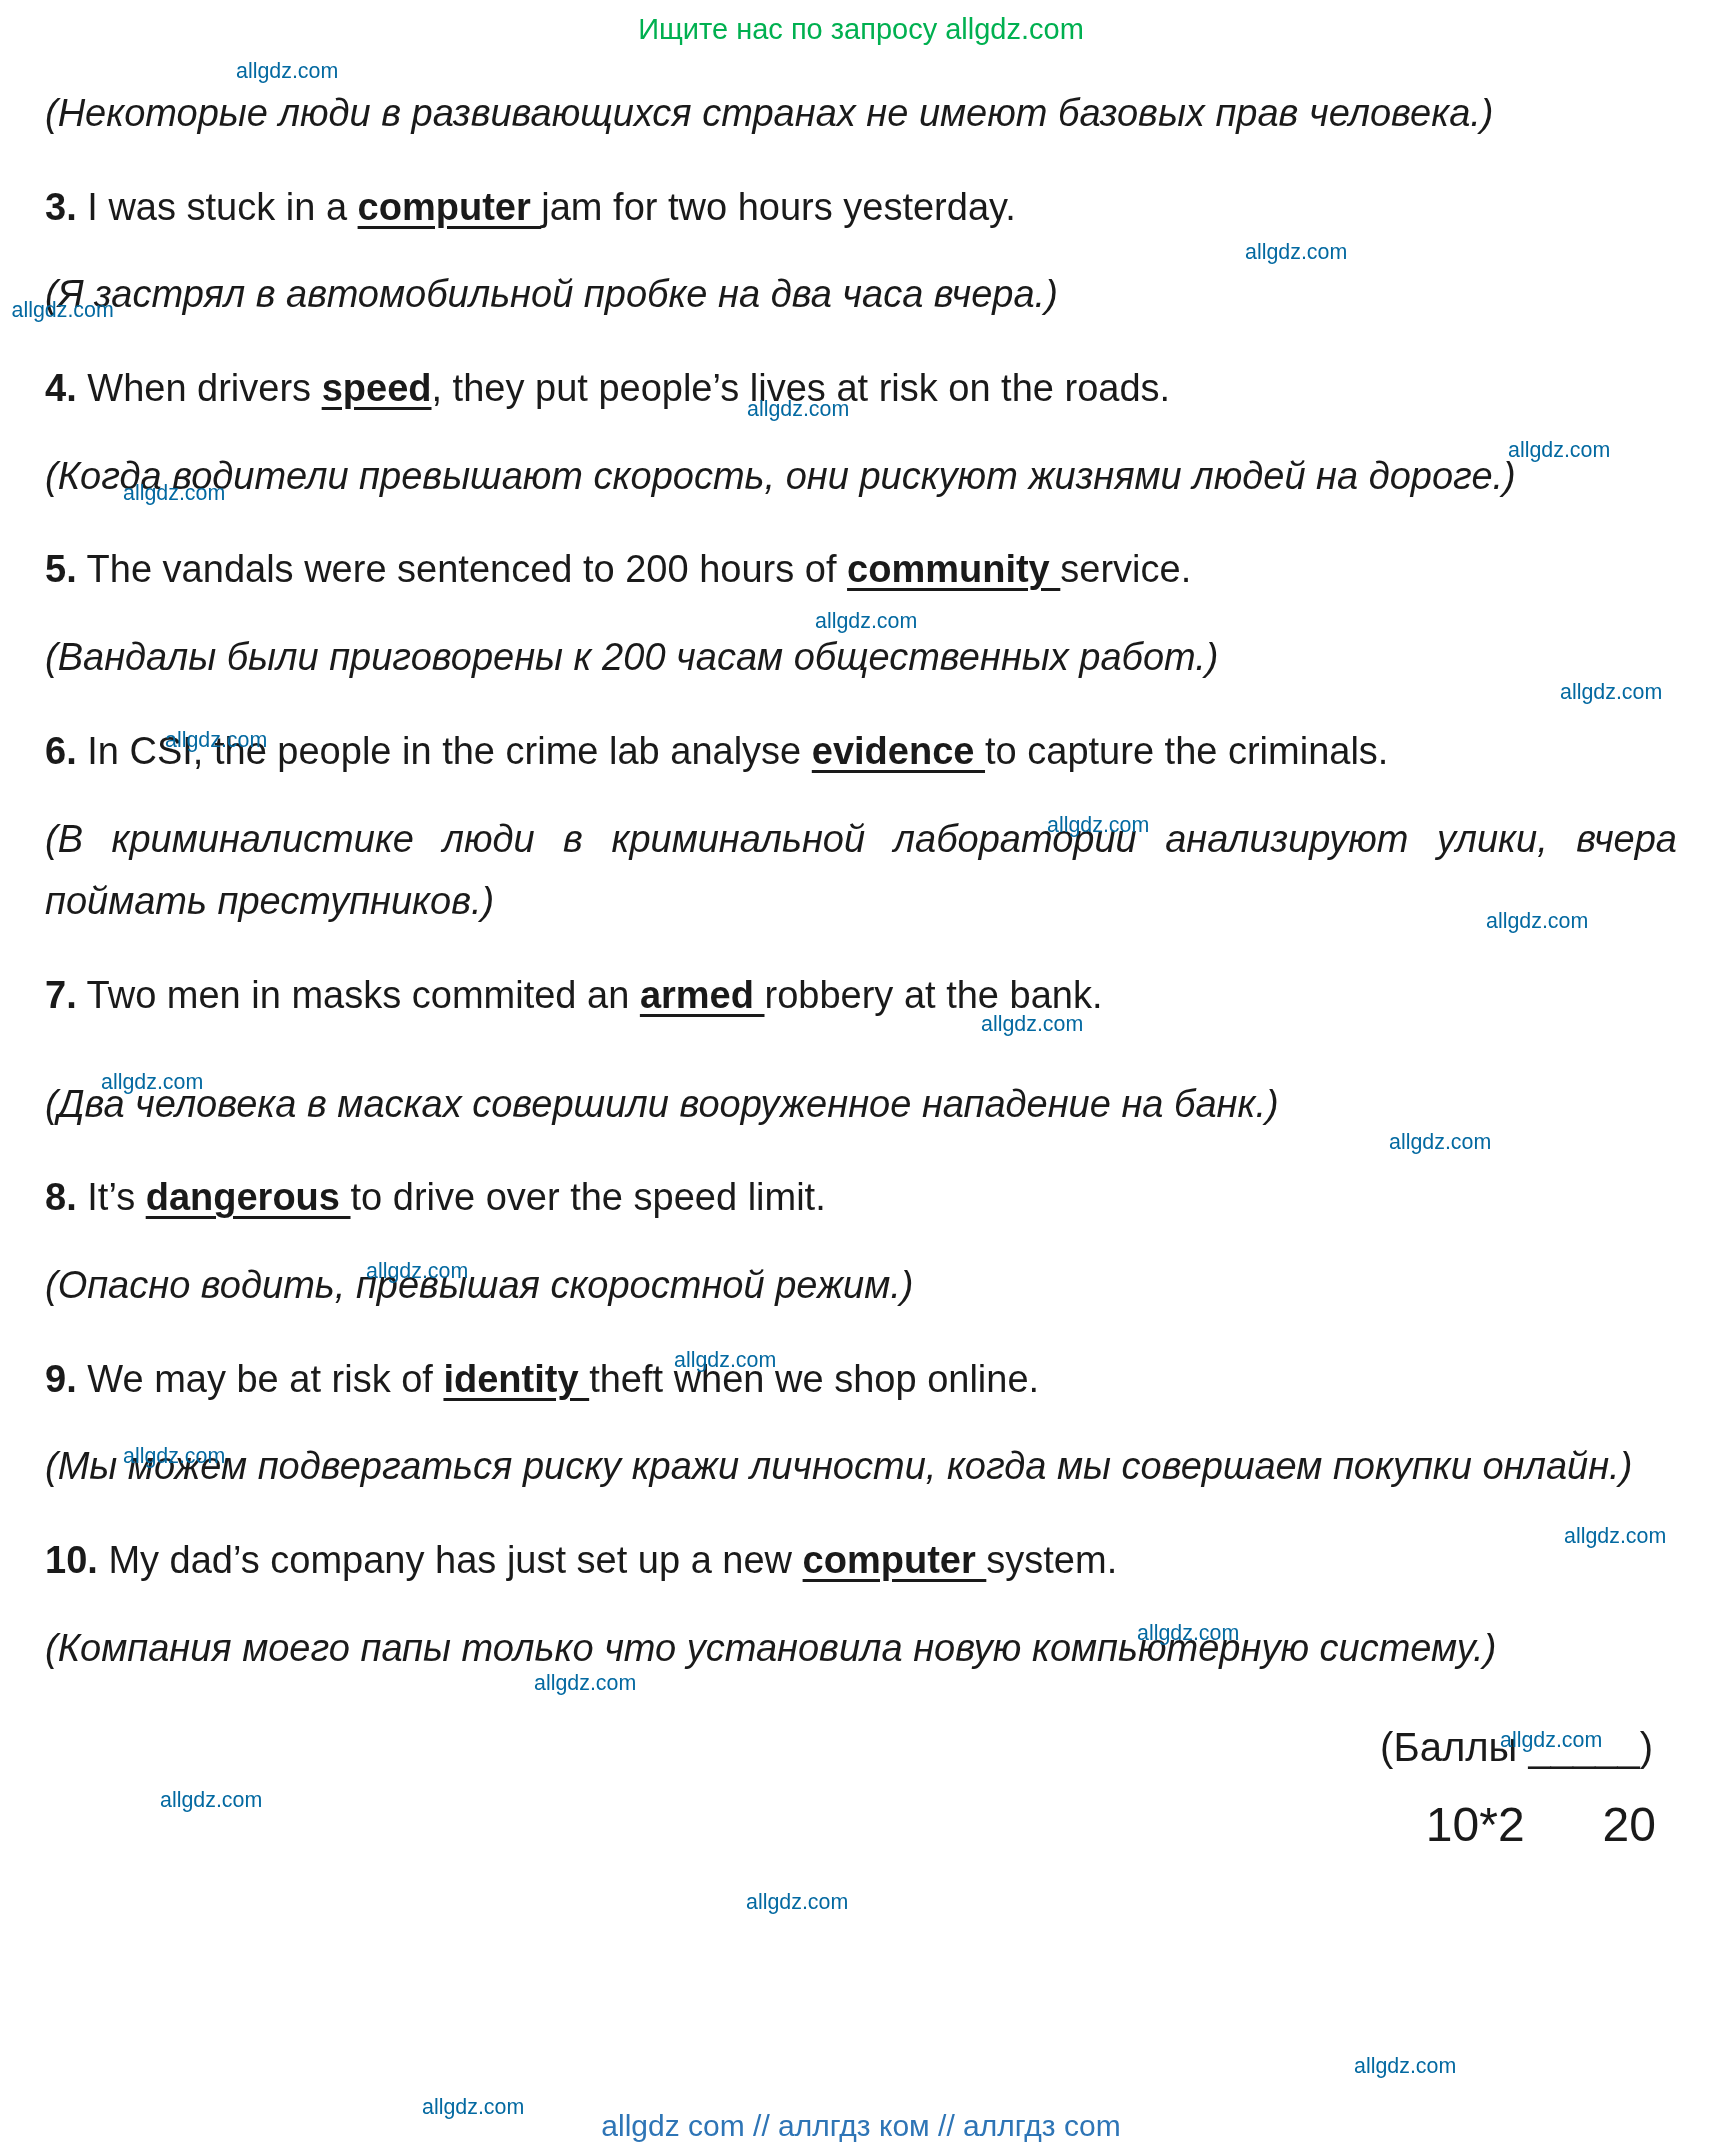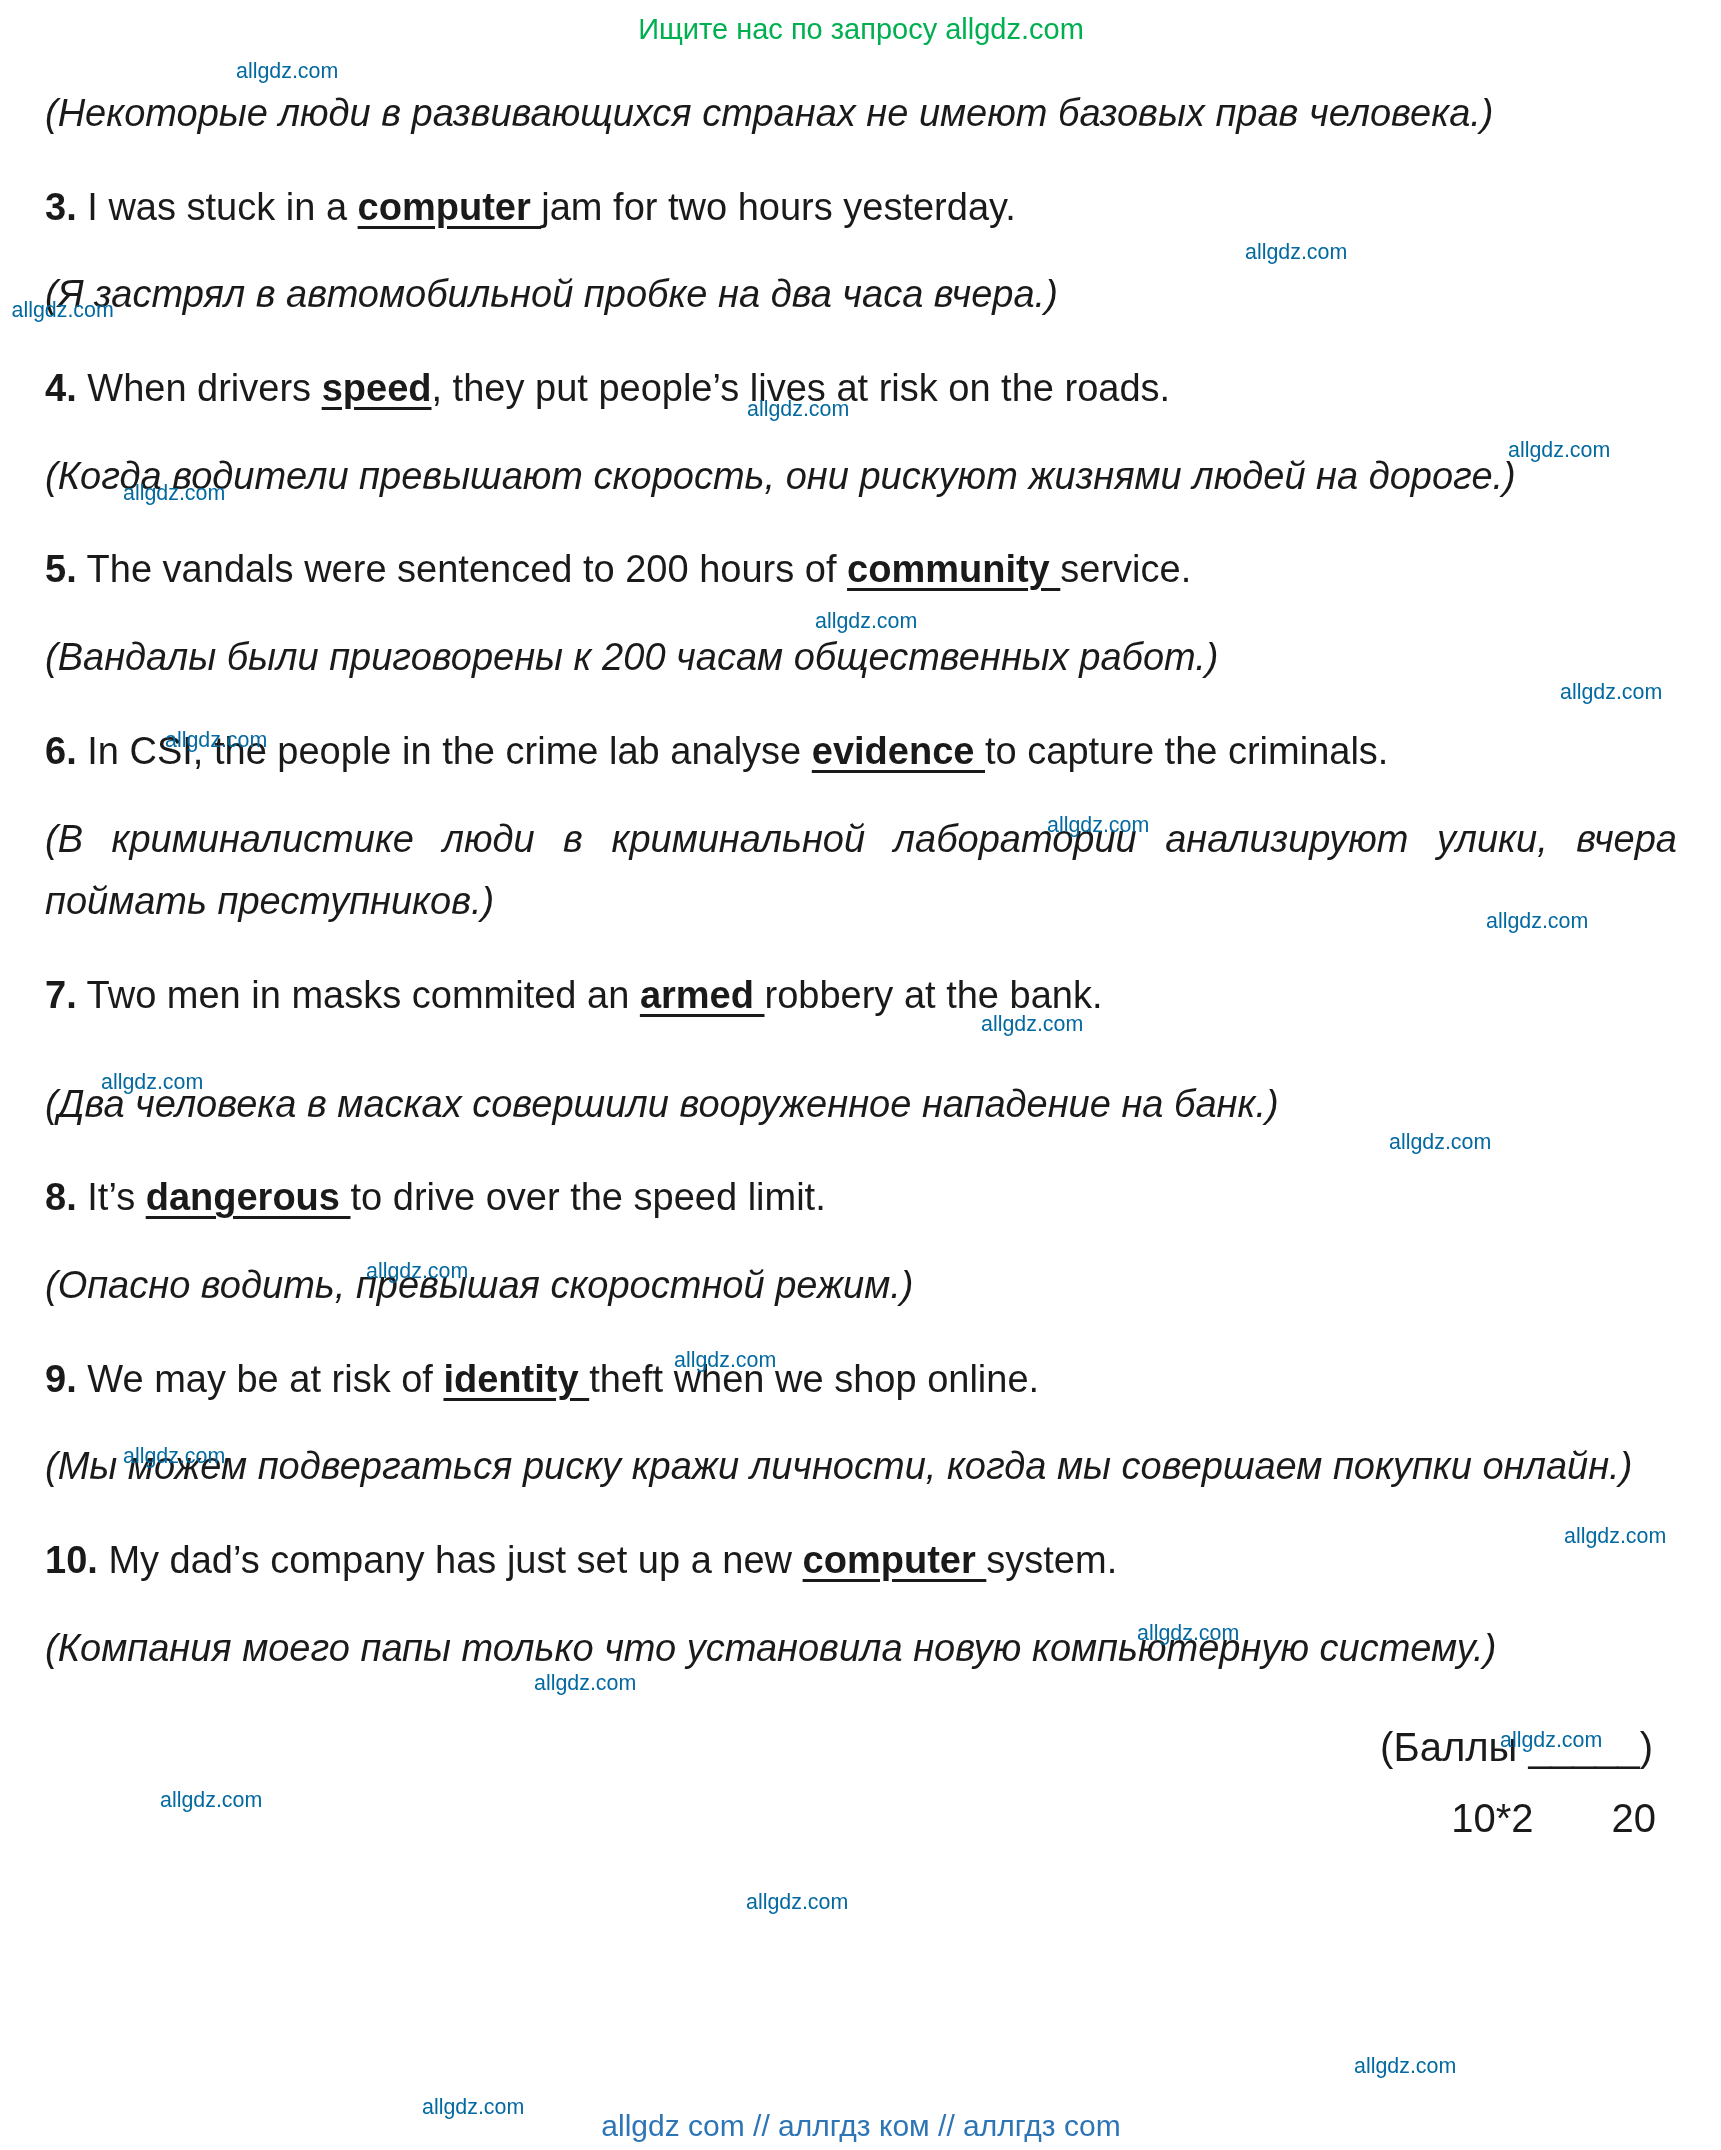--- a/index.html
+++ b/index.html
@@ -46,21 +46,21 @@
     margin: 35px 0 0;
     padding: 0 69px;
     text-align: right;
     font-size: 40px;
     line-height: 1.65;
   }
   .formula {
     margin: 5px 0 0;
     padding: 0 66px;
     text-align: right;
-    font-size: 40px;
+    font-size: 48px;
     line-height: 1.65;
   }
   .formula .total { margin-left: 78px; }
   .footer {
     position: absolute;
     left: 0; right: 0;
     bottom: 8.2px;
     margin: 0;
     text-align: center;
     font-size: 30px;

